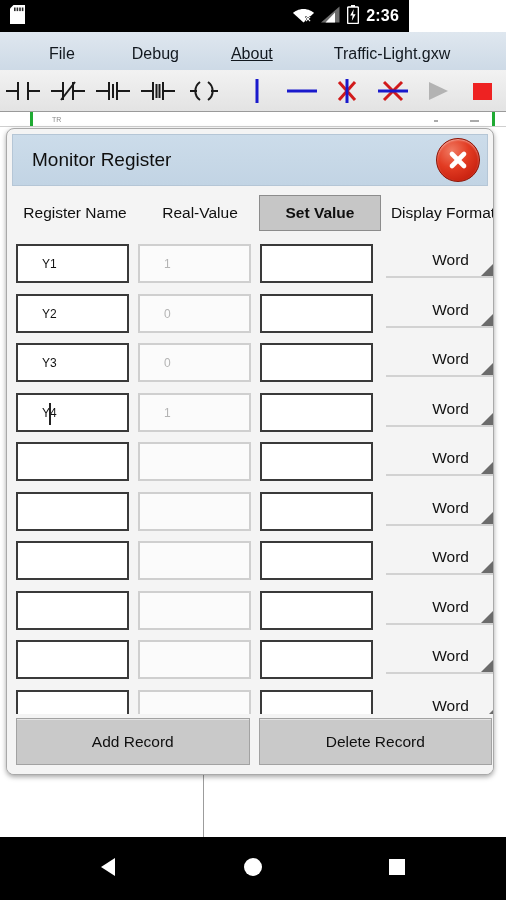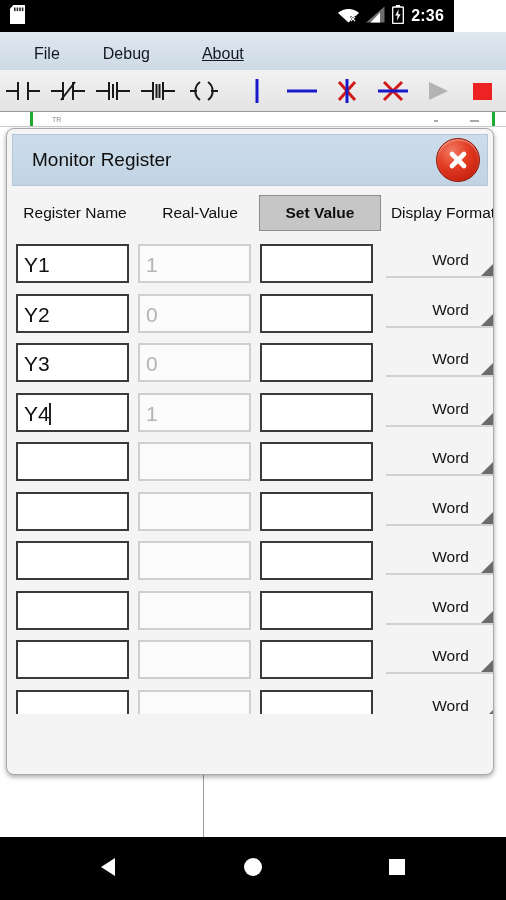--- a/index.html
+++ b/index.html
@@ -6,39 +6,39 @@
   html, body {
     width: 506px; height: 900px;
     font-family: "Liberation Sans", sans-serif;
     background: #ffffff;
     overflow: hidden;
   }
   #screen { position: relative; width: 506px; height: 900px; overflow: hidden; background:#fff; }
 
   
   .statusbar {
-    position: absolute; left:0; top:0; width:454px; height:32px;
+    position: absolute; left:0; top:0; width:409px; height:32px;
     background:#000; color:#fff;
     display:flex; align-items:center; justify-content:space-between;
     padding: 0 10px 0 10px;
   }
   .sb-left { display:flex; align-items:center; gap:6px; }
   .sb-right { display:flex; align-items:center; gap:7px; }
   .sb-time { font-size:16px; font-weight:600; letter-spacing:0.2px; color:#fff; }
 
   
   .menubar {
     position:absolute; left:0; top:32px; width:506px; height:44px;
     background: linear-gradient(to bottom, #dfe7ef 0%, #cbd8e5 100%);
     border-bottom:1px solid #b3c1cf;
-    display:flex; align-items:center;
+    display:flex; align-items:center;padding-left:15px;
   }
   .menu-item { font-size:16px; color:#12181f; padding:0 6px; }
   .m-file  { margin-left:28px; }
-  .m-debug { margin-left:31px;text-align:center; }
+  .m-debug { margin-left:45px;text-align:center; }
   .m-about { margin-left:40px;text-decoration:underline; }
   .doc-title { margin-left:55px; font-size:16px; color:#12181f; }
 
   
   .toolbar {
     position:absolute; left:0; top:70px; width:506px; height:42px;
     background: linear-gradient(to bottom,#f2f2f2 0%, #e3e3e3 100%);
     border-bottom:1px solid #9a9a9a;
     display:flex; align-items:center;
   }
@@ -112,21 +112,21 @@
     overflow:hidden;
   }
   .row { position:relative; height:49.5px; }
   .cell {
     position:absolute; top:5px; height:39px; background:#fff;
   }
   .c-name { left:9px;   width:113px; border:2px solid #3a3a3a; }
   .c-real { left:131px; width:113px; border:2px solid #cfcfcf; background:#fbfbfb; }
   .c-set  { left:253px; width:113px; border:2px solid #3a3a3a; }
   .cell-text {
-    display:block; padding:8px 0 0 6px; font-size:21px; color:#111; line-height:21px;
+    display:block; padding:8px 0 0 24px; font-size:12px; color:#111; line-height:21px;
   }
   .cell-text.dim { color:#b4b4b4; }
   .caret {
     position:absolute; left:31px; top:8px; width:1.5px; height:22px; background:#222;
   }
   .c-disp {
     position:absolute; left:377px; top:8px; width:113px; height:34px;
   }
   .disp-label {
     position:absolute; right:28px; top:4px; font-size:15.5px; color:#111;
@@ -206,20 +206,21 @@
         </svg>
       </span>
       <span class="sb-time">2:36</span>
     </div>
   </div>
 
   <div class="menubar">
     <span class="menu-item m-file">File</span>
     <span class="menu-item m-debug">Debug</span>
     <span class="menu-item m-about">About</span>
+    <span class="doc-title">Traffic-Light.gxw</span>
   </div>
 
   <div class="toolbar">
     <div class="tb-btn">
       <svg width="36" height="24" viewBox="0 0 36 24">
         <g stroke="#1a1a1a" stroke-width="2">
           <line x1="1" y1="12" x2="13" y2="12"></line>
           <line x1="13" y1="3" x2="13" y2="21"></line>
           <line x1="23" y1="3" x2="23" y2="21"></line>
           <line x1="23" y1="12" x2="35" y2="12"></line>
@@ -500,20 +501,24 @@
           <div class="cell c-set">
             <span class="cell-text"></span>
           </div>
           <div class="c-disp">
             <span class="disp-label">Word</span>
             <span class="disp-arrow"></span>
           </div>
         </div>
       </div>
 
+    <div class="dlg-buttons">
+      <div class="dlg-btn">Add Record</div>
+      <div class="dlg-btn">Delete Record</div>
+    </div>
   </div>
 
   <div class="navbar">
     <span class="nav-ic">
       <svg width="26" height="26" viewBox="0 0 26 26">
         <path d="M19 4 L19 22 L5 13 Z" fill="#ffffff"></path>
       </svg>
     </span>
     <span class="nav-ic">
       <svg width="26" height="26" viewBox="0 0 26 26">

